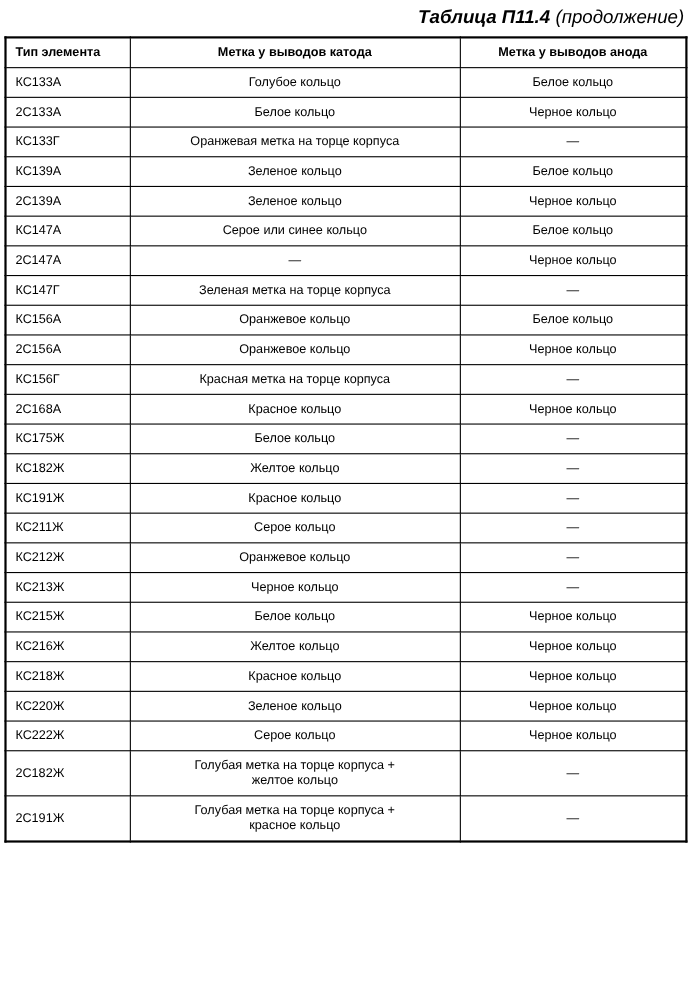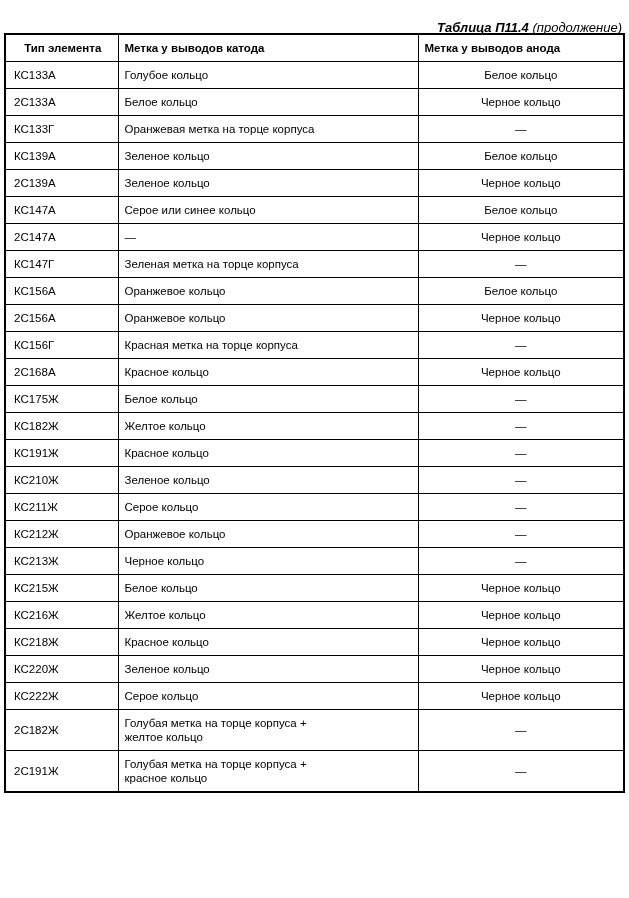--- a/index.html
+++ b/index.html
@@ -10,23 +10,23 @@
   body {
     position: relative;
     width: 629px;
     height: 898px;
     font-family: "Liberation Sans", sans-serif;
     color: #000000;
     overflow: hidden;
   }
   .caption {
     position: absolute;
-    top: 20px;
+    top: 6px;
     right: 7px;
-    font-size: 13px;
+    font-size: 17px;
     font-style: italic;
     white-space: nowrap;
   }
   .caption .caption-main {
     font-weight: bold;
   }
   table.marking-table {
     position: absolute;
     left: 4px;
     top: 33px;
@@ -39,32 +39,33 @@
   .marking-table td {
     border: 1px solid #000000;
     font-size: 11.5px;
     line-height: 14px;
     padding: 6px 6px;
     vertical-align: middle;
     overflow: hidden;
   }
   .marking-table th {
     font-weight: bold;
+    text-align: center;
+  }
+  .marking-table th.col-type {
     text-align: left;
-  }
-  .marking-table th.col-type {
-    text-align: center;
     padding-left: 8px;
   }
   .marking-table td.cell-type {
     text-align: left;
     padding-left: 8px;
     white-space: nowrap;
   }
   .marking-table td.cell-cathode {
+    text-align: center;
     white-space: pre-line;
   }
   .marking-table td.cell-anode {
     text-align: center;
   }
 </style>
 </head>
 <body>
 
 <div class="caption">
@@ -154,25 +155,20 @@
         <td class="cell-type">КС182Ж</td>
         <td class="cell-cathode">Желтое кольцо</td>
         <td class="cell-anode">—</td>
       </tr>
       <tr>
         <td class="cell-type">КС191Ж</td>
         <td class="cell-cathode">Красное кольцо</td>
         <td class="cell-anode">—</td>
       </tr>
       <tr>
-        <td class="cell-type">КС210Ж</td>
-        <td class="cell-cathode">Зеленое кольцо</td>
-        <td class="cell-anode">—</td>
-      </tr>
-      <tr>
         <td class="cell-type">КС211Ж</td>
         <td class="cell-cathode">Серое кольцо</td>
         <td class="cell-anode">—</td>
       </tr>
       <tr>
         <td class="cell-type">КС212Ж</td>
         <td class="cell-cathode">Оранжевое кольцо</td>
         <td class="cell-anode">—</td>
       </tr>
       <tr>

